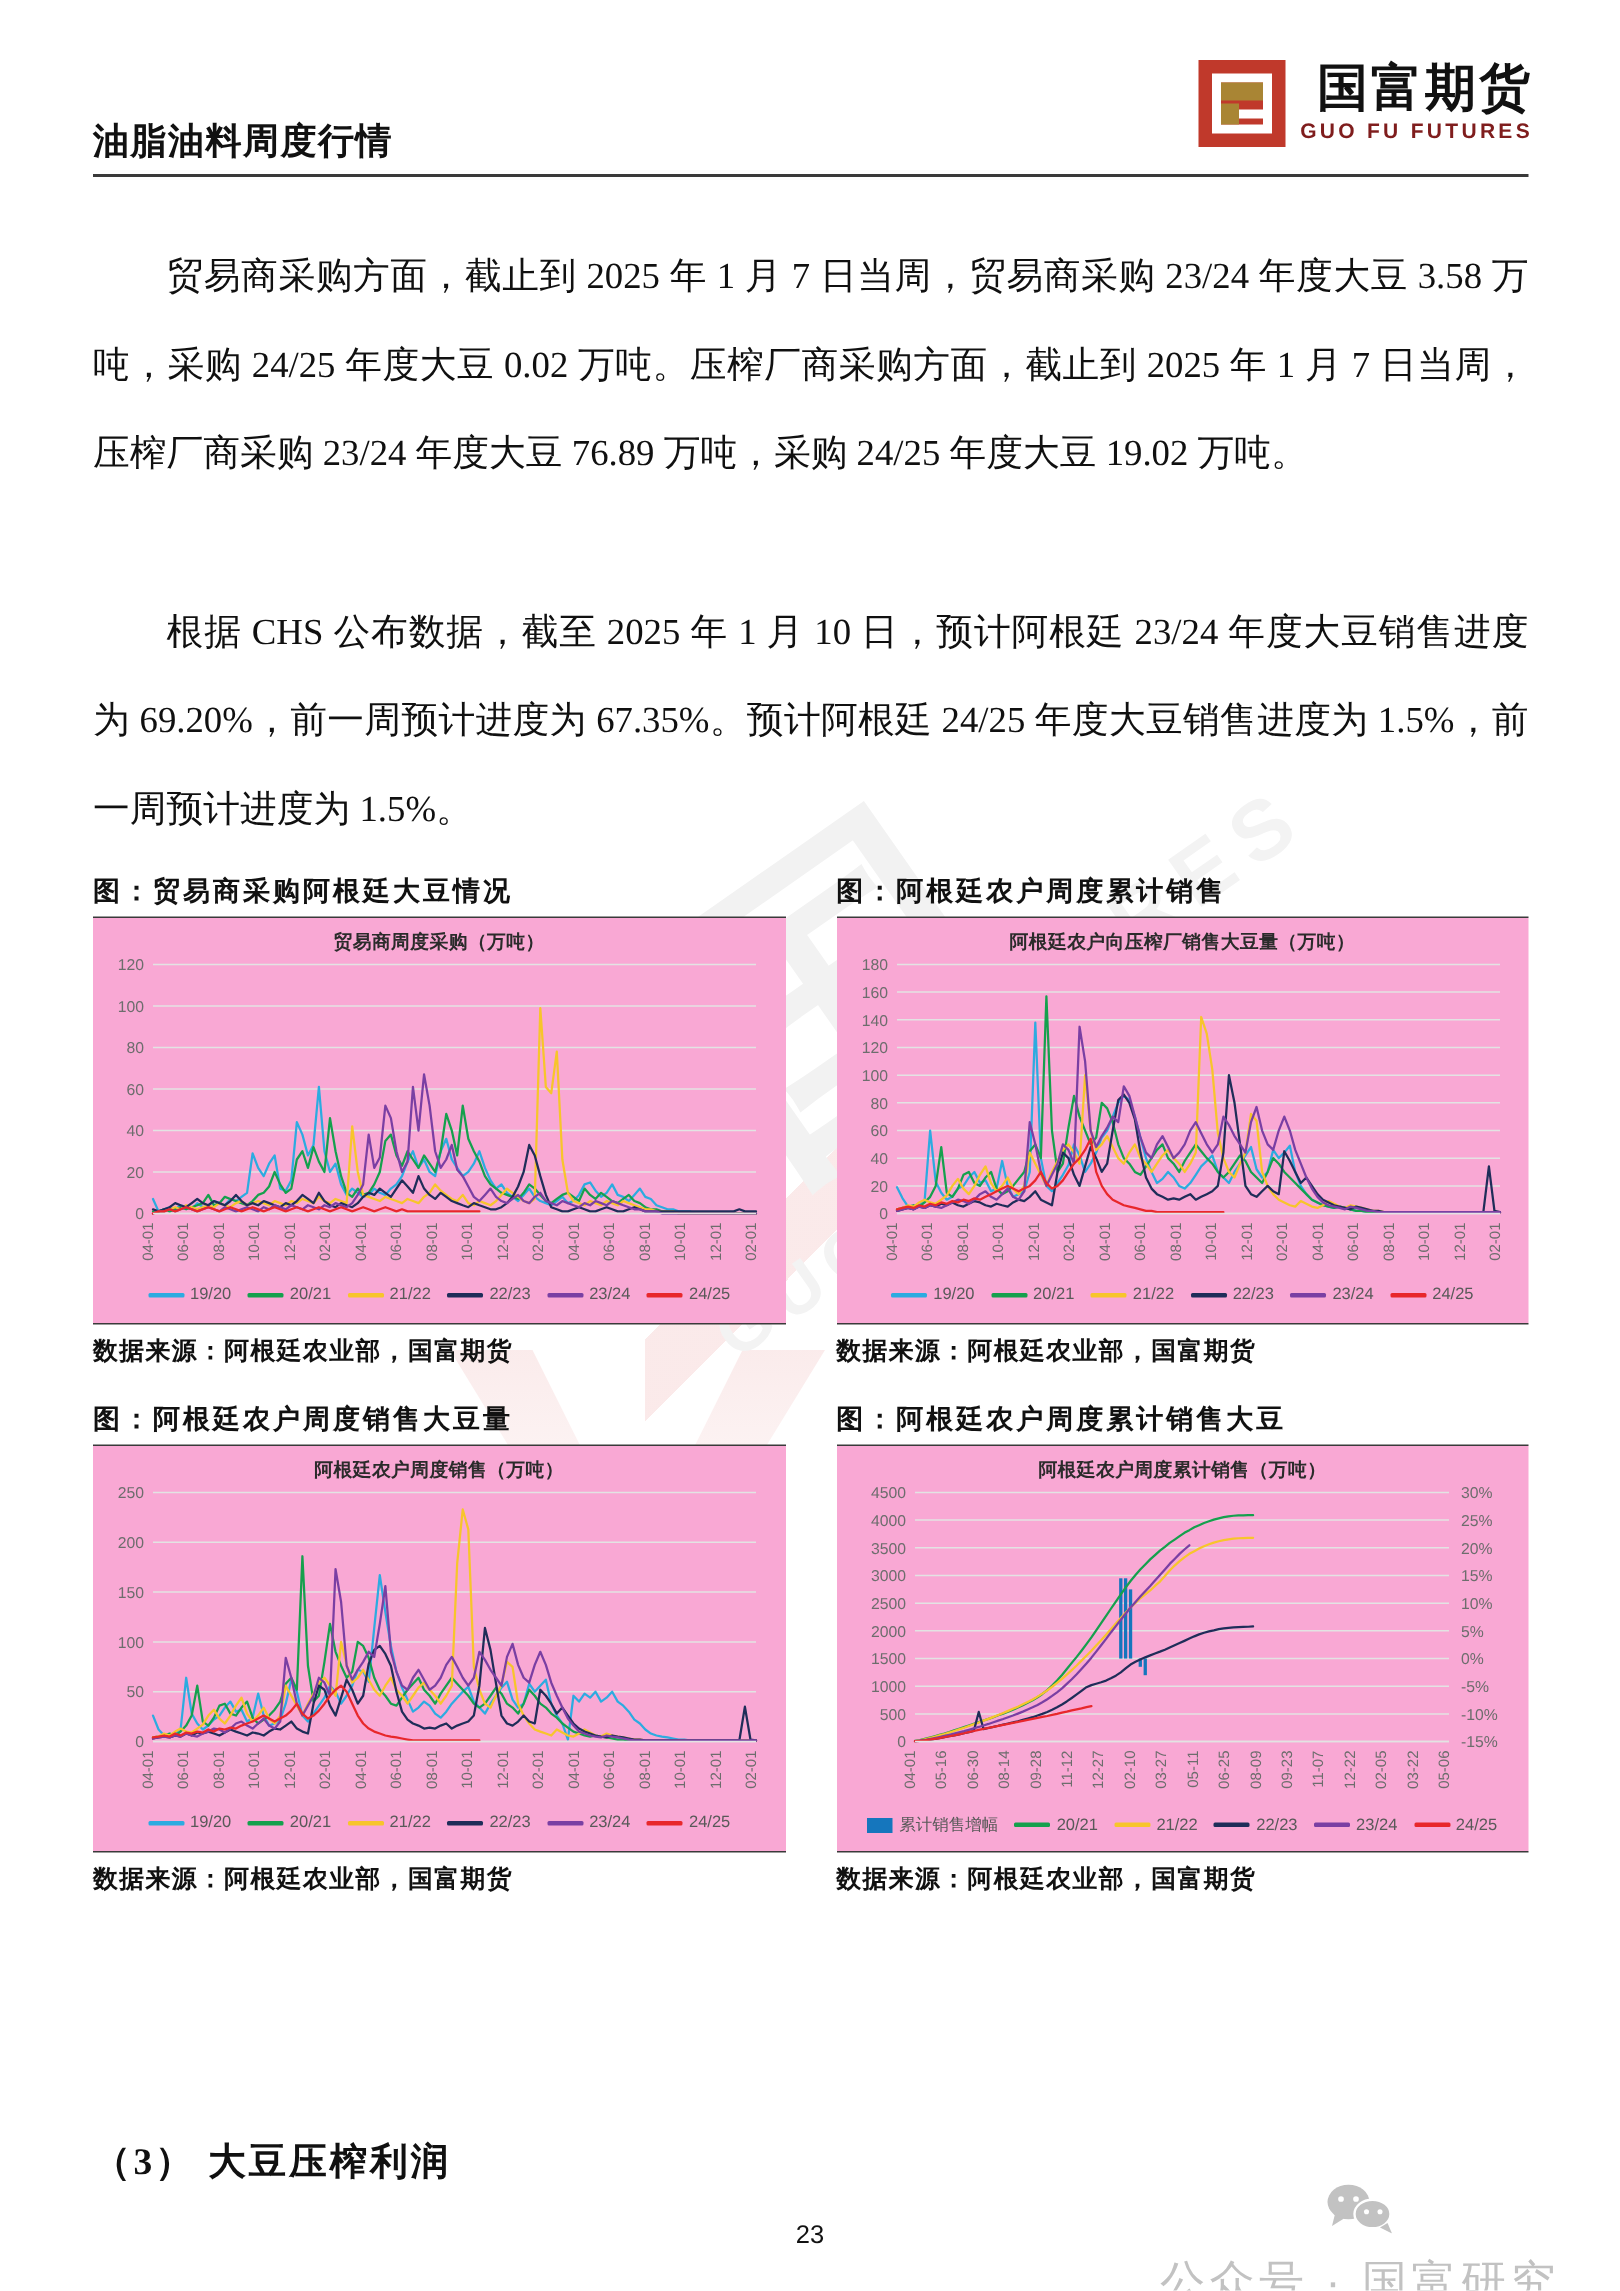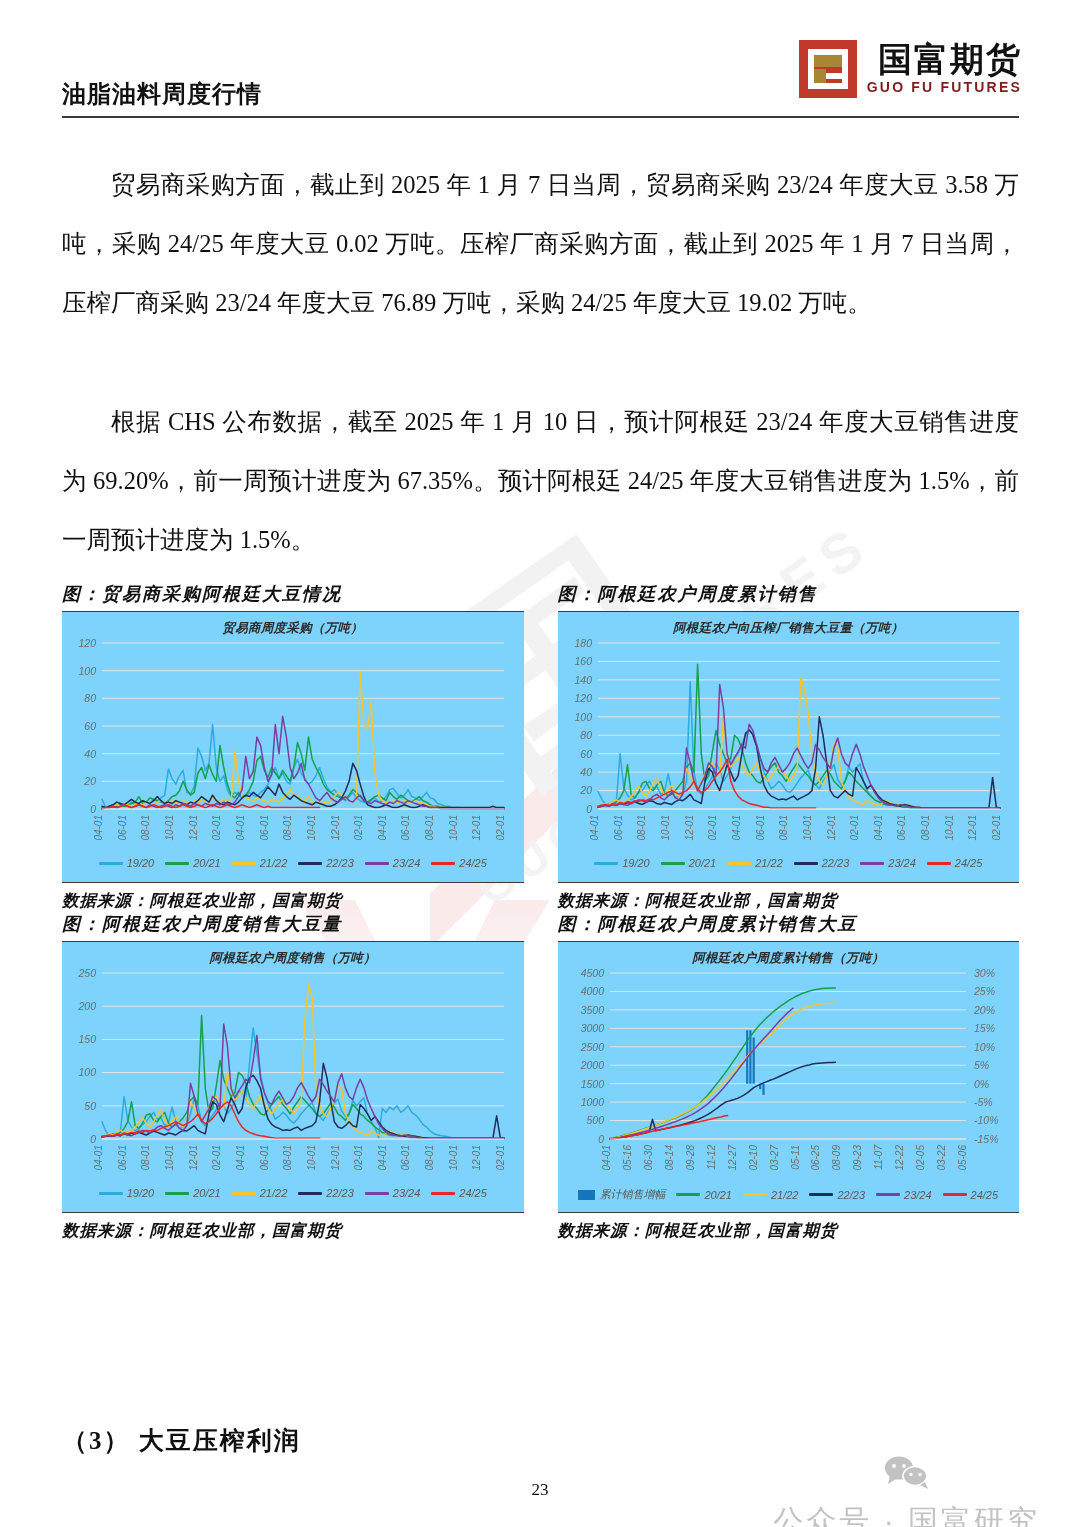--- a/index.html
+++ b/index.html
@@ -79,38 +79,38 @@
     font-size:24.5px; line-height:59px; color:#101010;
     text-align:justify; text-indent:2em;
     font-family:"Liberation Serif", serif;
     z-index:2;
   }
   #para1{ top:155px; }
   #para2{ top:392px; }
 
   
   .figs{ position:absolute; left:62px; top:582px; width:957px; z-index:2; }
-  .figrow{ display:flex; gap:10px;font-style:italic; }
+  .figrow{ display:flex; gap:10px; }
   .figcell{ width:478px; box-sizing:border-box; }
   .figcell.left{ padding-right:12px; }
   .figcell.right{ padding-left:12px; }
 
   .fig-cap{
     font-size:18px; font-weight:bold; color:#111; letter-spacing:2px;
     font-family:"Liberation Serif", serif;
     border-bottom:1.6px solid #3a3a3a; padding-bottom:5px; margin-bottom:0px;
     white-space:nowrap;
   }
   .fig-src{
     font-size:16.5px; font-weight:bold; color:#111; letter-spacing:1px;
     font-family:"Liberation Serif", serif;
     border-top:1.6px solid #3a3a3a; padding-top:7px; margin-top:0px;
     white-space:nowrap;
   }
-  .chartbox{ position:relative; height:270px; background:#7dd3fc; }
+  .chartbox{ position:relative; height:270px; background:#f9a8d4; }
 
   
   .ch-title{
     text-align:center; font-size:12.5px; font-weight:bold; color:#2b2b2b;
     font-family:"Liberation Sans", sans-serif; padding-top:8px; letter-spacing:.3px;
   }
   .plotwrap{ position:relative; width:100%; height:224px; }
   .plotwrap svg{ display:block; }
 
   .legend{
@@ -124,21 +124,21 @@
 
   
   .sec-title{
     position:absolute; left:62px; top:1424px; z-index:2;
     font-size:25px; font-weight:bold; color:#101010; letter-spacing:2px;
     font-family:"Liberation Serif", serif;
   }
   .pagenum{
     position:absolute; left:0; right:0; top:1480px; text-align:center;
     font-size:17px; color:#111; z-index:2;
-    font-family:Liberation Serif, serif;
+    font-family:Liberation Sans, sans-serif;
   }
   .wechat{
     position:absolute; right:40px; top:1455px; display:flex; align-items:center; gap:12px;
     z-index:2; color:#c2c2c2;flex-direction:column;
   }
   .wechat-label{
     font-size:30px; letter-spacing:3px; color:#c2c2c2;
     font-family:"Liberation Sans", sans-serif;
   }
 </style>
@@ -330,21 +330,21 @@
               <span class="lg-item">
                 <span class="lg-line" style="background:#E8272B"></span>
                 <span>24/25</span>
               </span>
             </div>
         </div>
         <div class="fig-src">数据来源：阿根廷农业部，国富期货</div>
       </div>
     </div>
 
-    <div class="figrow" style="align-items:flex-end;">
+    <div class="figrow" style="margin-top:22px;align-items:flex-end;">
       <div class="figcell left">
         <div class="fig-cap">图：阿根廷农户周度销售大豆量</div>
         <div class="chartbox">
           <div class="ch-title">阿根廷农户周度销售（万吨）</div>
           <div class="plotwrap">
               <svg width="454" height="224" viewBox="0 0 454 224">
                 <line x1="40" y1="172.0" x2="442" y2="172.0" stroke="#e3e3e3" stroke-width="1"></line>
                 <text x="34" y="175.8" text-anchor="end" font-family="Liberation Sans, sans-serif" font-size="10.5" fill="#6d6d6d">0</text>
                 <line x1="40" y1="138.8" x2="442" y2="138.8" stroke="#e3e3e3" stroke-width="1"></line>
                 <text x="34" y="142.6" text-anchor="end" font-family="Liberation Sans, sans-serif" font-size="10.5" fill="#6d6d6d">50</text>

